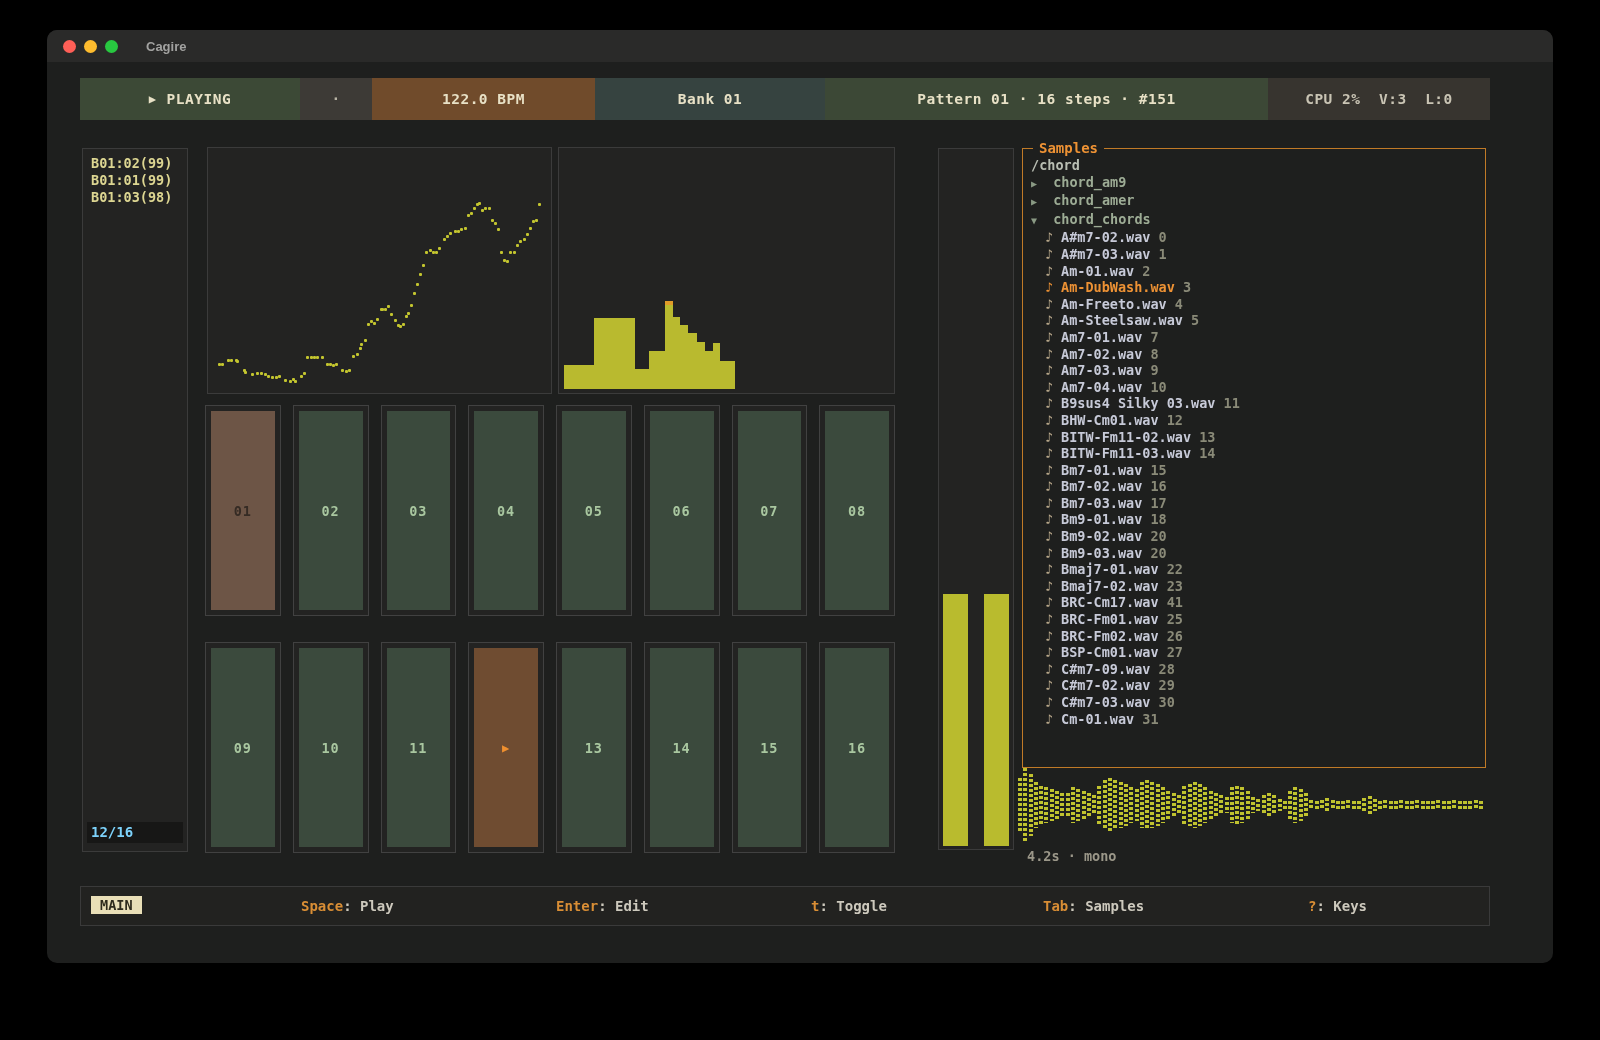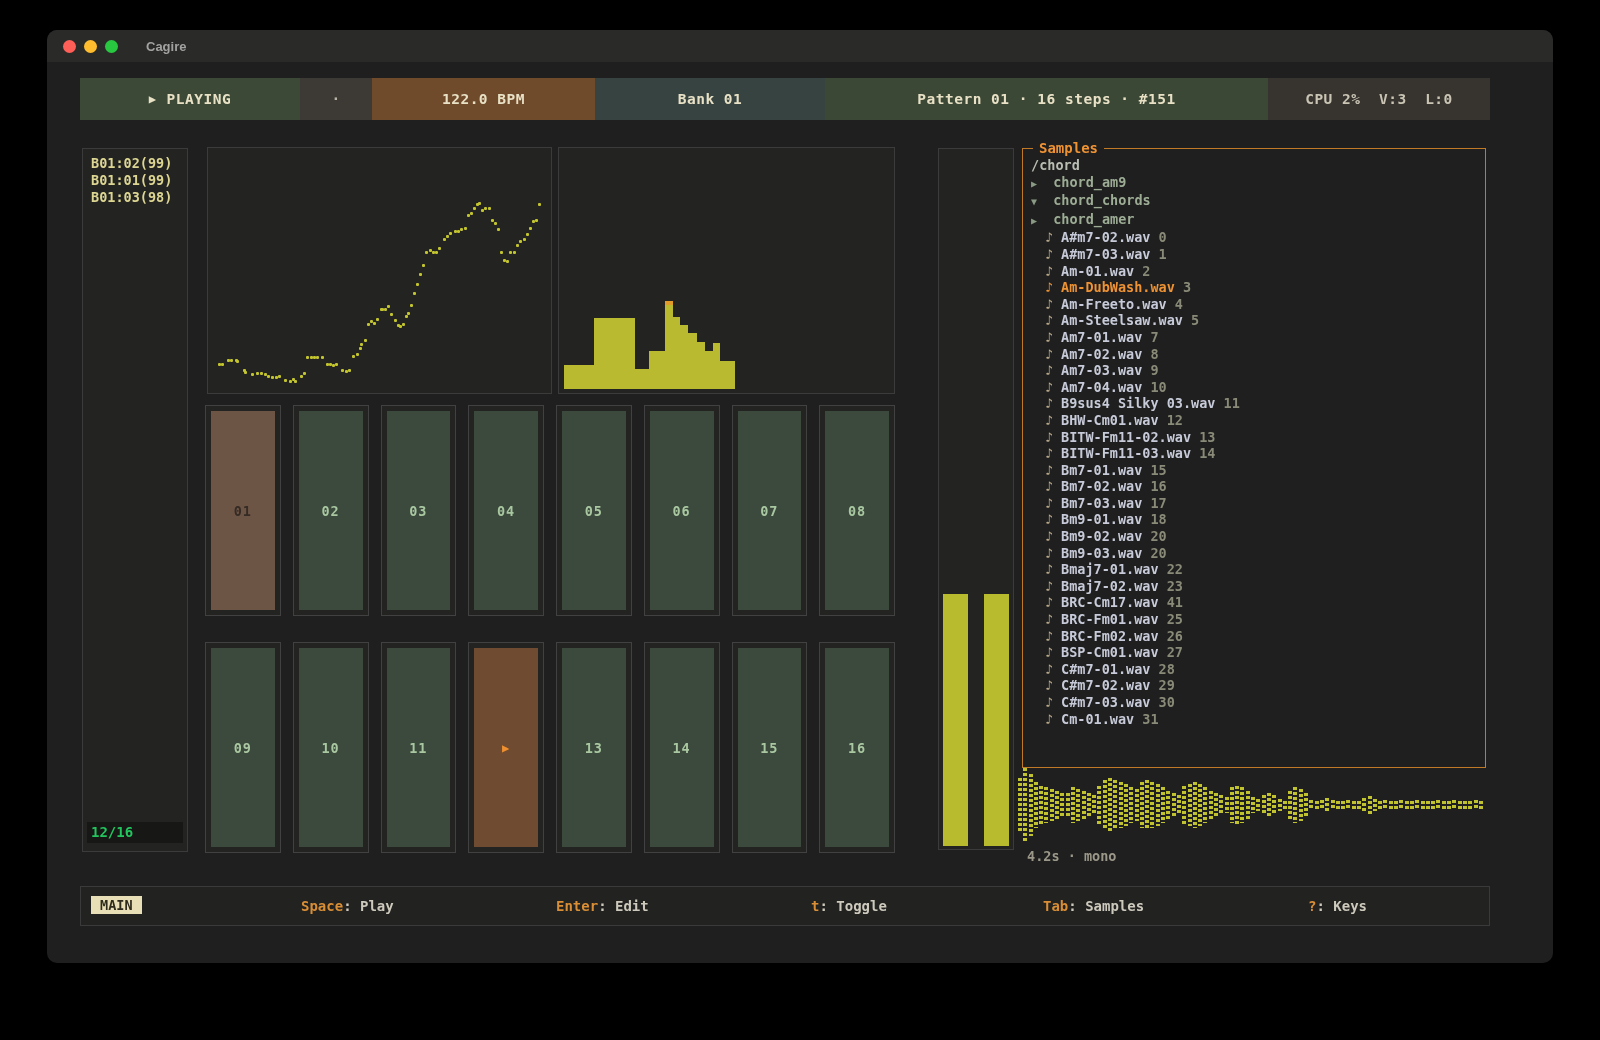--- a/index.html
+++ b/index.html
@@ -30,21 +30,21 @@
   .seg-cpu { width:222px; background:#37342f; color:#c9c4b4; }
 
   
   .panel { position:absolute; border:1px solid #3b3b3b; background:#232322; }
 
   
   .voices { left:35px; top:118px; width:106px; height:704px; }
   .voice-line { color:#ddd692; font-weight:700; font-size:13.5px; line-height:17px; padding-left:8px; }
   .voice-list { padding-top:6px; }
   .voice-counter { position:absolute; left:4px; right:4px; bottom:8px; background:#171716;
-                   color:#22c55e; font-weight:700; font-size:14px; line-height:21px; padding-left:4px; }
+                   color:#7dd3fc; font-weight:700; font-size:14px; line-height:21px; padding-left:4px; }
 
   
   .scatter { left:160px; top:117px; width:345px; height:247px; }
   .dot { position:absolute; width:3px; height:3px; background:#c3c52f; border-radius:1px; }
   .histogram { left:511px; top:117px; width:337px; height:247px; }
   .histo-inner { position:absolute; left:5px; right:5px; bottom:4px; top:4px;
                  display:flex; align-items:flex-end; }
   .hbar { background:#b9ba2f; position:relative; }
   .hcap { position:absolute; top:-4px; left:0; right:0; height:4px; background:#e09b28; }
 
@@ -303,22 +303,22 @@
         <div class="meter-bar" style="height: 36%; background: rgb(185, 187, 46);"></div>
         <div class="meter-bar" style="height: 36%; background: rgb(185, 187, 46);"></div>
       </div>
   </div>
 
   <div class="samples">
     <div class="samples-title">Samples</div>
     <div class="sample-list">
         <div class="srow path">/chord</div>
         <div class="srow folder"><span class="tri">▶</span><span> chord_am9</span></div>
+        <div class="srow folder"><span class="tri">▶</span><span> chord_amer</span></div>
         <div class="srow folder"><span class="tri">▼</span><span> chord_chords</span></div>
-        <div class="srow folder"><span class="tri">▶</span><span> chord_amer</span></div>
         <div class="srow file"><span class="note">♪</span><span>A#m7-02.wav </span><span class="idx">0</span></div>
         <div class="srow file"><span class="note">♪</span><span>A#m7-03.wav </span><span class="idx">1</span></div>
         <div class="srow file"><span class="note">♪</span><span>Am-01.wav </span><span class="idx">2</span></div>
         <div class="srow file sel"><span class="note">♪</span><span>Am-DubWash.wav </span><span class="idx">3</span></div>
         <div class="srow file"><span class="note">♪</span><span>Am-Freeto.wav </span><span class="idx">4</span></div>
         <div class="srow file"><span class="note">♪</span><span>Am-Steelsaw.wav </span><span class="idx">5</span></div>
         <div class="srow file"><span class="note">♪</span><span>Am7-01.wav </span><span class="idx">7</span></div>
         <div class="srow file"><span class="note">♪</span><span>Am7-02.wav </span><span class="idx">8</span></div>
         <div class="srow file"><span class="note">♪</span><span>Am7-03.wav </span><span class="idx">9</span></div>
         <div class="srow file"><span class="note">♪</span><span>Am7-04.wav </span><span class="idx">10</span></div>
@@ -331,21 +331,21 @@
         <div class="srow file"><span class="note">♪</span><span>Bm7-03.wav </span><span class="idx">17</span></div>
         <div class="srow file"><span class="note">♪</span><span>Bm9-01.wav </span><span class="idx">18</span></div>
         <div class="srow file"><span class="note">♪</span><span>Bm9-02.wav </span><span class="idx">20</span></div>
         <div class="srow file"><span class="note">♪</span><span>Bm9-03.wav </span><span class="idx">20</span></div>
         <div class="srow file"><span class="note">♪</span><span>Bmaj7-01.wav </span><span class="idx">22</span></div>
         <div class="srow file"><span class="note">♪</span><span>Bmaj7-02.wav </span><span class="idx">23</span></div>
         <div class="srow file"><span class="note">♪</span><span>BRC-Cm17.wav </span><span class="idx">41</span></div>
         <div class="srow file"><span class="note">♪</span><span>BRC-Fm01.wav </span><span class="idx">25</span></div>
         <div class="srow file"><span class="note">♪</span><span>BRC-Fm02.wav </span><span class="idx">26</span></div>
         <div class="srow file"><span class="note">♪</span><span>BSP-Cm01.wav </span><span class="idx">27</span></div>
-        <div class="srow file"><span class="note">♪</span><span>C#m7-01.wav </span><span class="idx">28</span></div>
+        <div class="srow file"><span class="note">♪</span><span>C#m7-09.wav </span><span class="idx">28</span></div>
         <div class="srow file"><span class="note">♪</span><span>C#m7-02.wav </span><span class="idx">29</span></div>
         <div class="srow file"><span class="note">♪</span><span>C#m7-03.wav </span><span class="idx">30</span></div>
         <div class="srow file"><span class="note">♪</span><span>Cm-01.wav </span><span class="idx">31</span></div>
       </div>
   </div>
 
   <div class="waveform">
       <div class="wcol" style="height: 70%;"></div>
       <div class="wcol" style="height: 95%;"></div>
       <div class="wcol" style="height: 80%;"></div>

